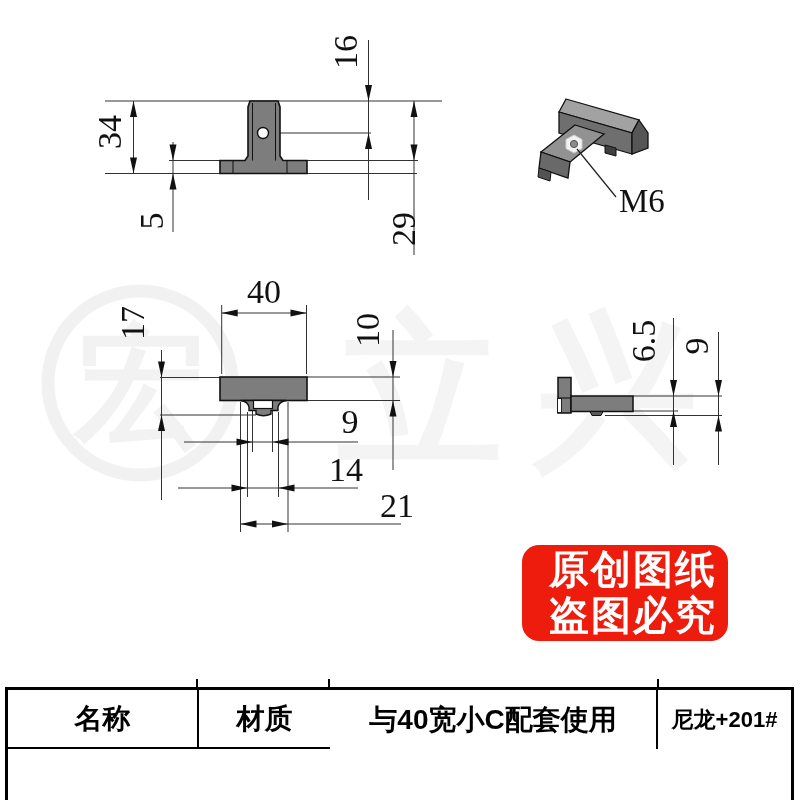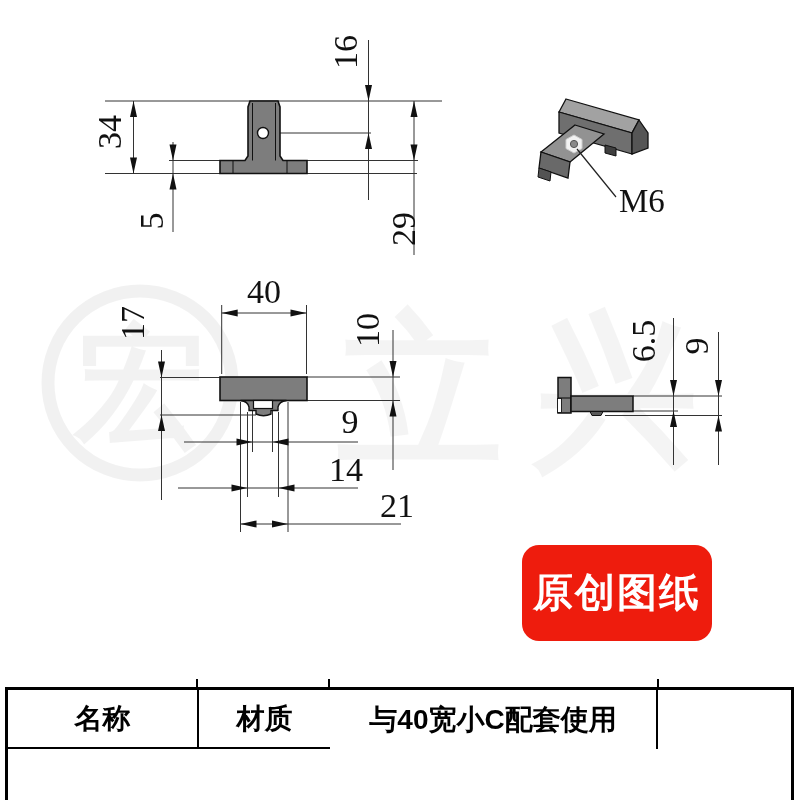--- a/index.html
+++ b/index.html
@@ -4,21 +4,21 @@
 <style>
   html,body{margin:0;padding:0;background:#ffffff;}
   .screen{position:relative;width:800px;height:800px;background:#fff;overflow:hidden;
           font-family:"Liberation Serif", serif;}
   svg text.dim{font-family:"Liberation Serif", serif;font-size:34px;fill:#111;}
   svg text.dim-small{font-family:"Liberation Serif", serif;font-size:33px;fill:#111;}
   svg text.wm{font-family:"Liberation Sans", sans-serif;font-weight:bold;}
   .stamp{position:absolute;left:522px;top:545px;width:190px;height:96px;background:#ee1c0d;
          border-radius:17px;display:flex;flex-direction:column;align-items:center;justify-content:center;
          color:#fff;font-family:"Liberation Sans", sans-serif;font-weight:bold;font-size:40px;
-         line-height:1.14;letter-spacing:2px;text-align:center;}
+         line-height:1.14;letter-spacing:2px;text-align:center;padding-left:16px;}
   .info-table{position:absolute;left:5px;top:687px;width:789px;height:124px;border:3px solid #000;
               box-sizing:border-box;display:grid;grid-template-columns:191px 131px 328px 1fr;
               grid-template-rows:59px 1fr;font-family:"Liberation Sans", sans-serif;font-weight:bold;color:#000;}
   .info-table .cell{display:flex;align-items:center;justify-content:center;font-size:28px;
                     border-right:2px solid #000;box-sizing:border-box;}
   .info-table .cell.last{border-right:none;}
   .info-table .cell.hdr{border-bottom:2px solid #000;}
   .info-table .cell.material{font-size:22px;}
   .tick{position:absolute;width:2px;height:8px;background:#000;top:679px;}
 </style>
@@ -155,26 +155,28 @@
       <polygon points="718.5,415.5 715,431.5 722,431.5"></polygon>
     </g>
     <text class="dim" transform="translate(647,341) rotate(-90)" text-anchor="middle" dominant-baseline="middle">6.5</text>
     <text class="dim" transform="translate(700,346) rotate(-90)" text-anchor="middle" dominant-baseline="middle">9</text>
   </g>
 </svg>
 
 
 <div class="stamp">
   <span>原创图纸</span>
+  <span>盗图必究</span>
 </div>
 
 
 <div class="tick" style="left:196px;"></div>
 <div class="tick" style="left:328px;"></div>
 <div class="tick" style="left:657px;"></div>
 
 <div class="info-table">
   <div class="cell hdr">名称</div>
   <div class="cell hdr last">材质</div>
   <div class="cell">与40宽小C配套使用</div>
+  <div class="cell last material">尼龙+201#</div>
 </div>
 
 </div>
 
 </body></html>

